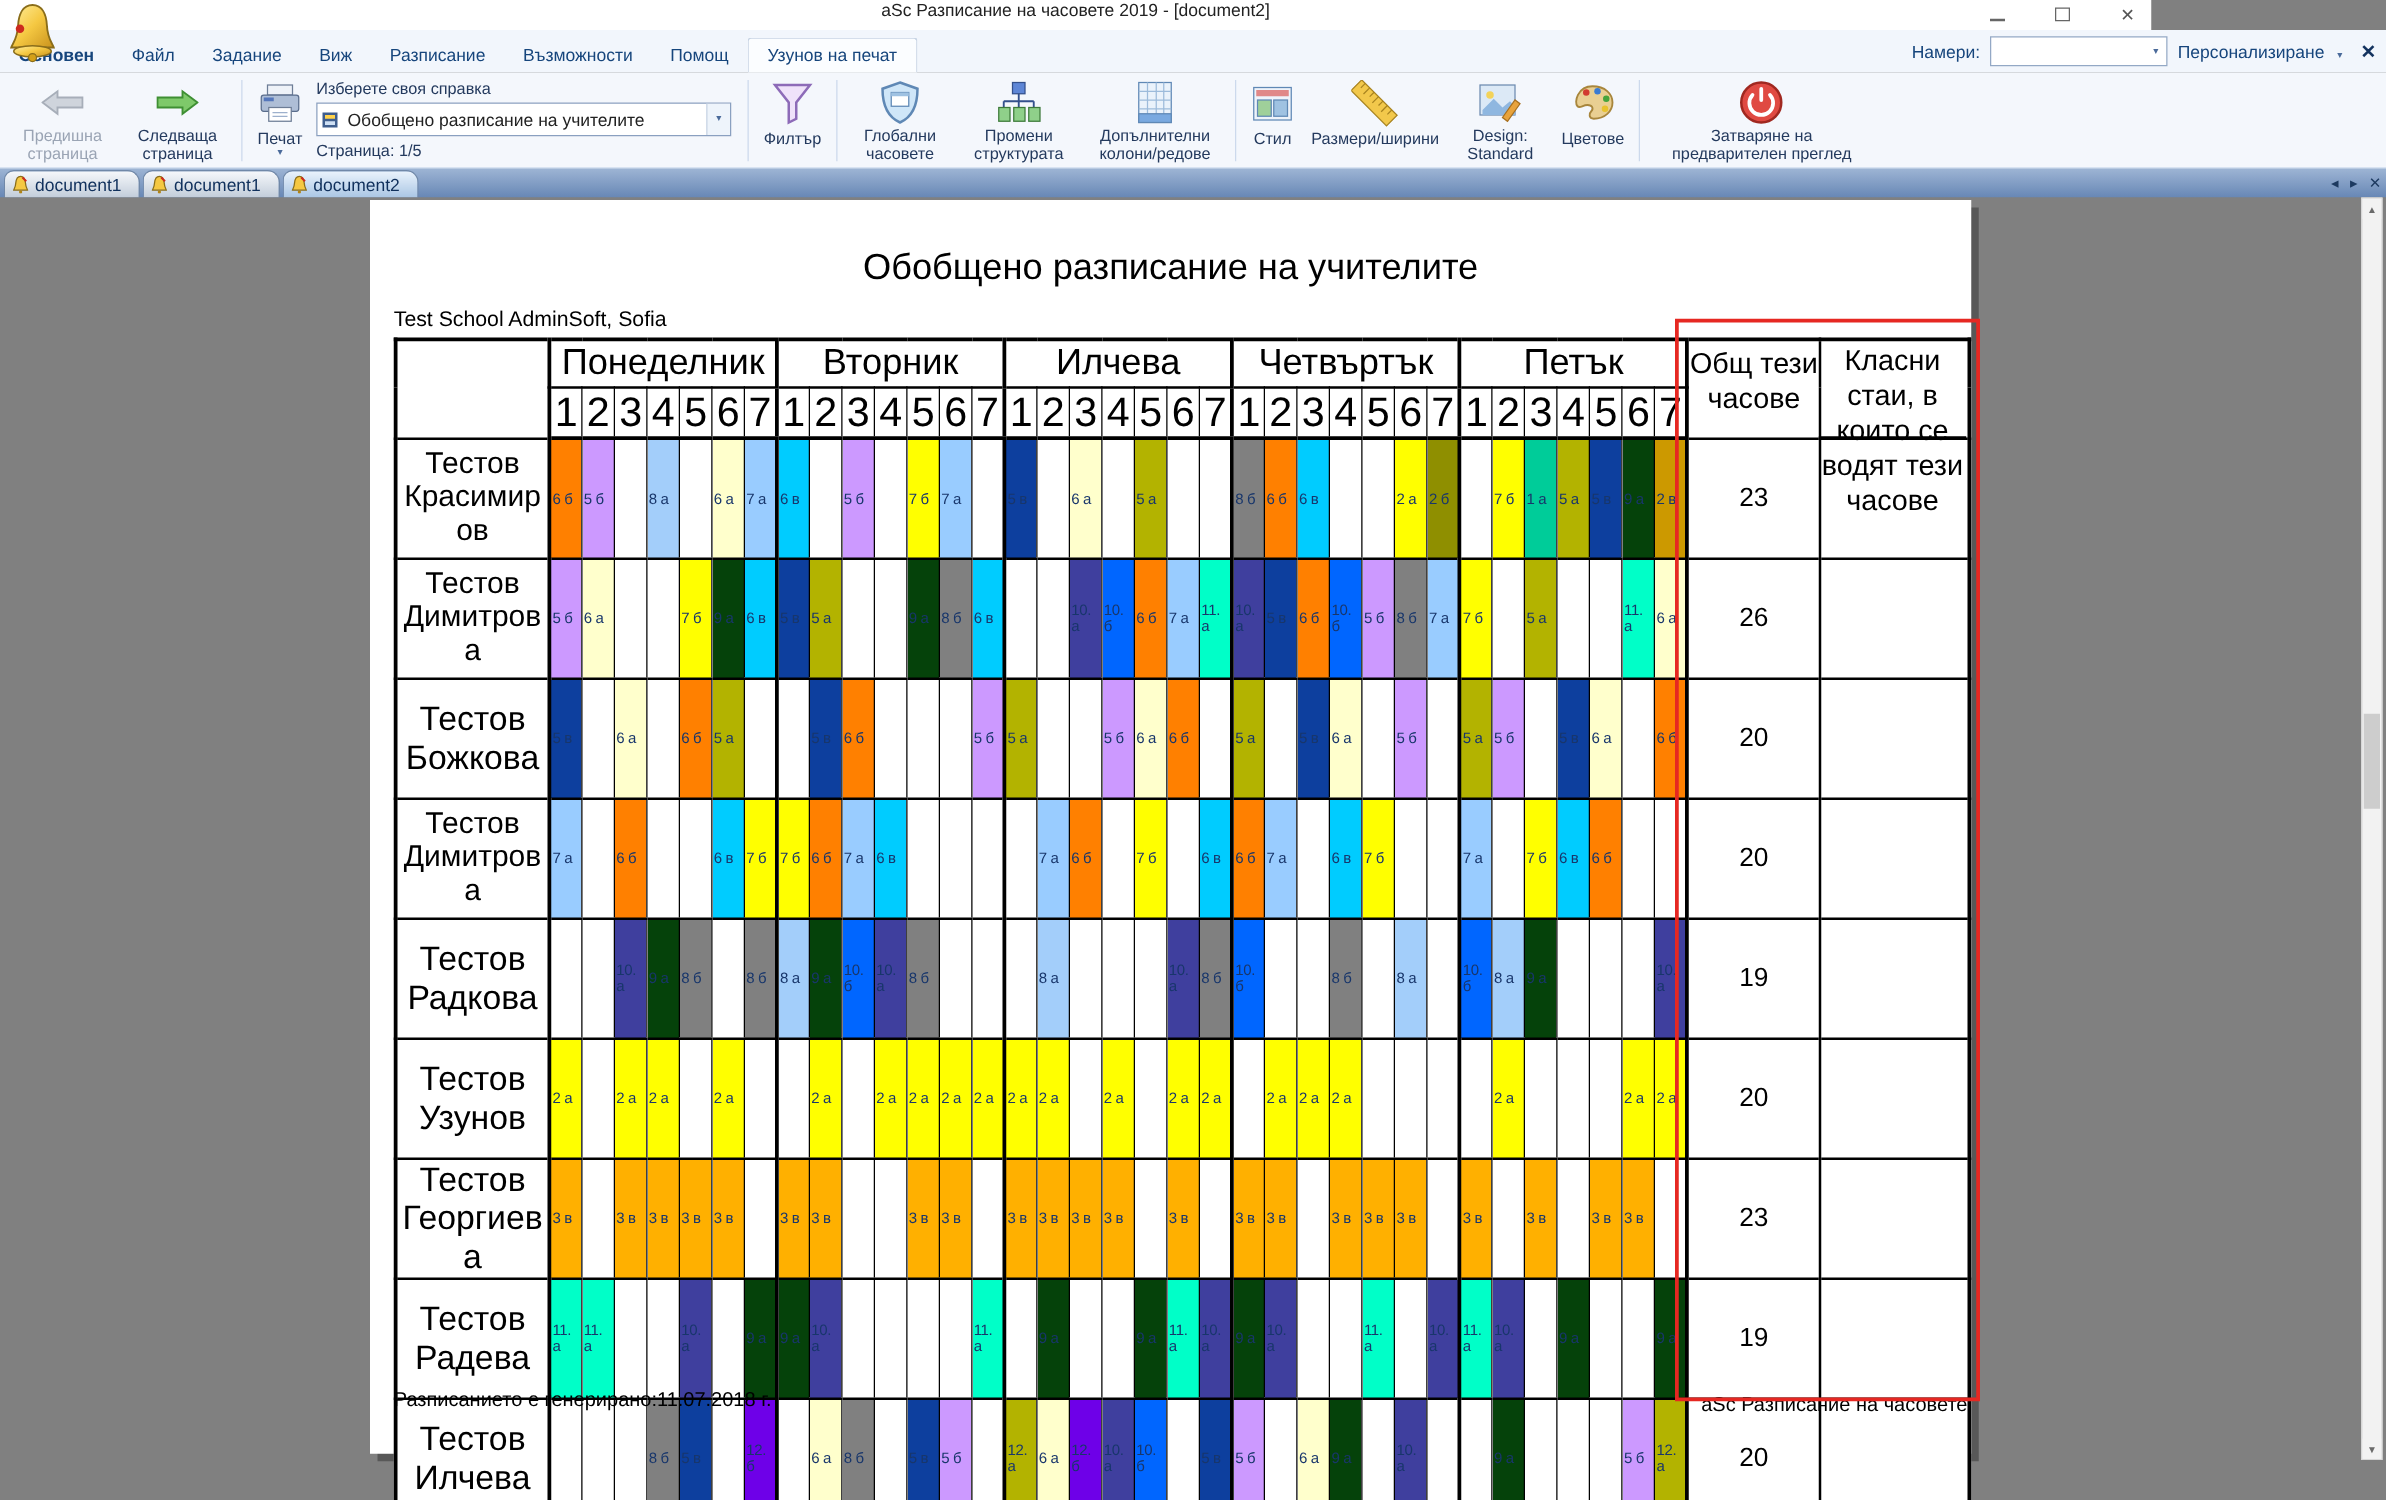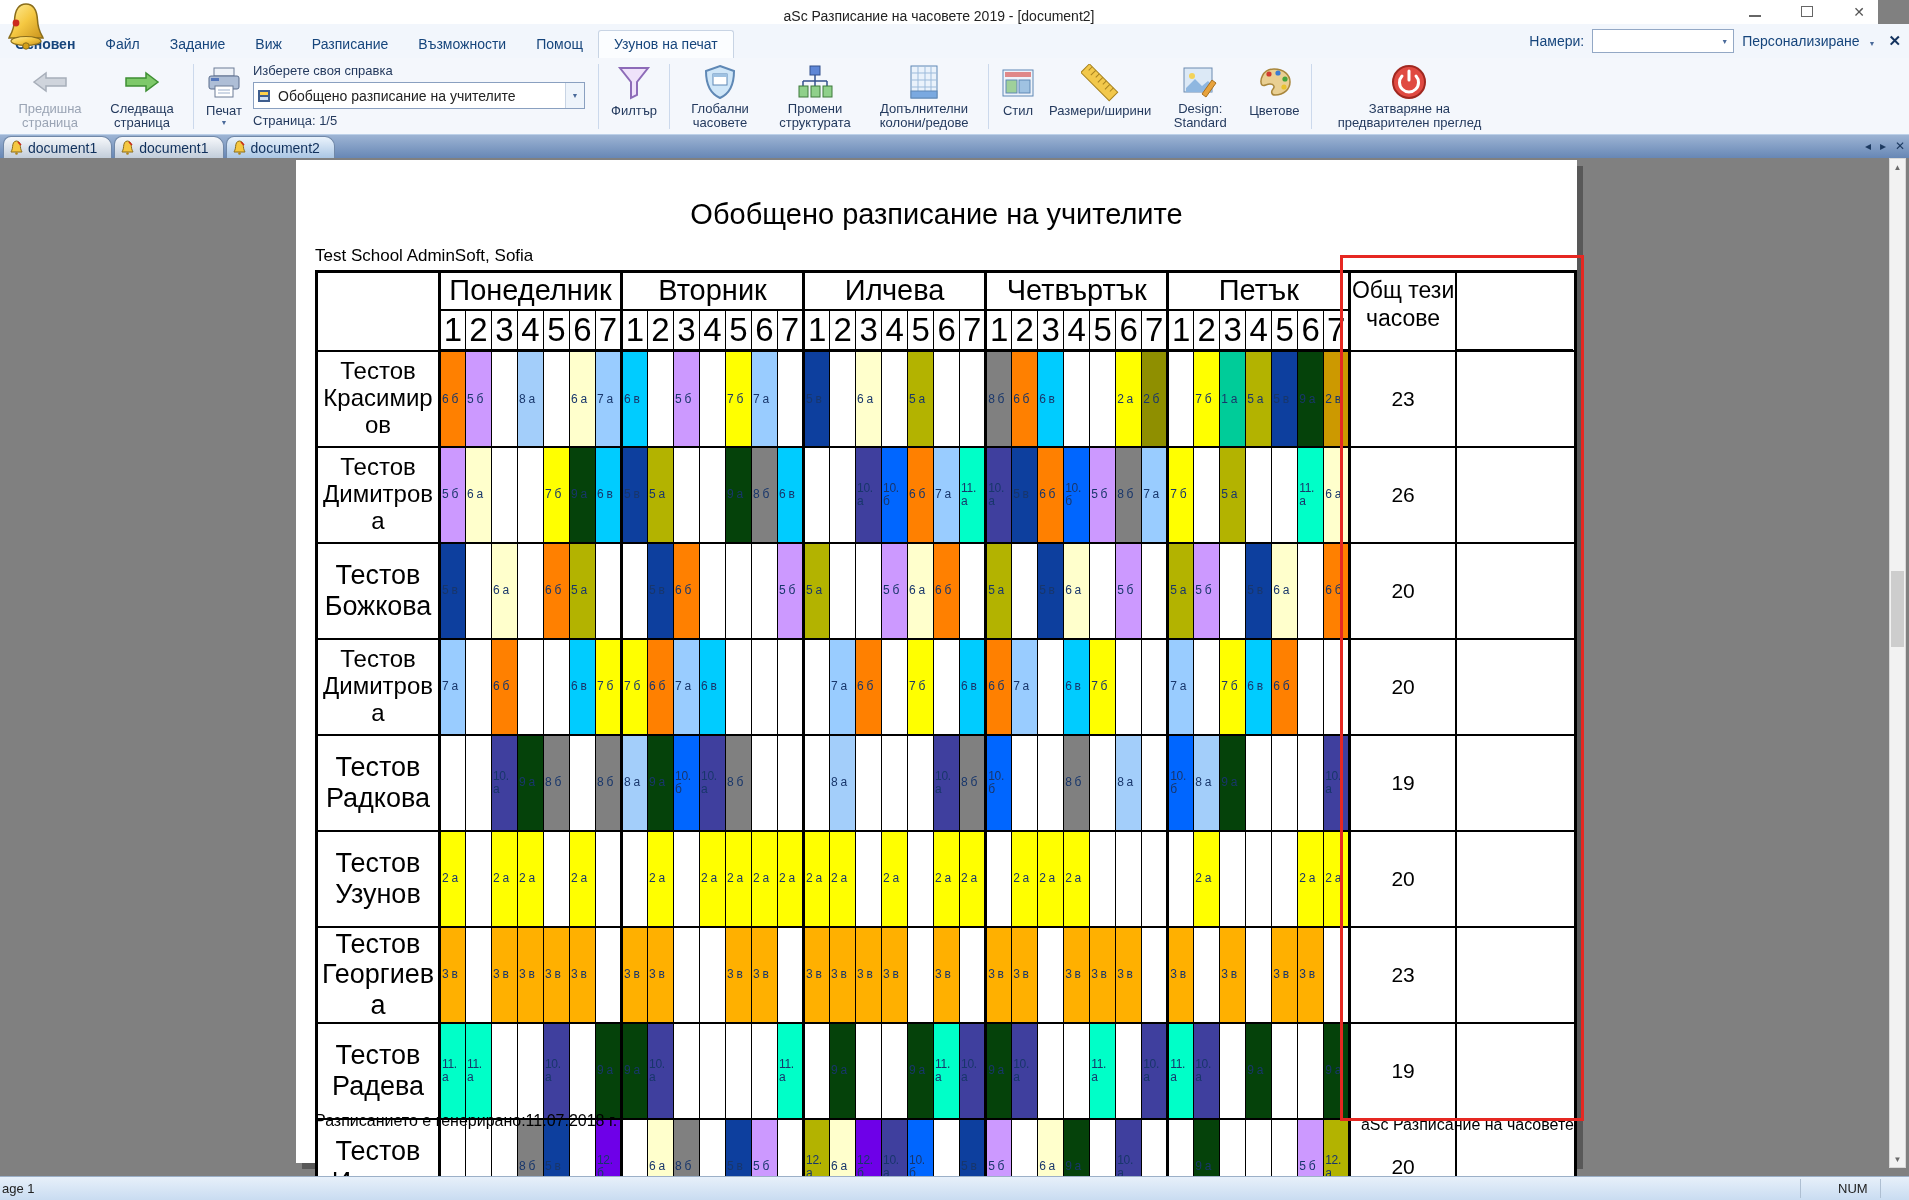--- a/index.html
+++ b/index.html
@@ -1,20 +1,20 @@
 <!DOCTYPE html>
 <html><head>
 <meta charset="utf-8">
 <style>
   html,body{margin:0;padding:0;}
   body{width:1909px;height:1200px;overflow:hidden;font-family:"Liberation Sans",sans-serif;background:#808080;position:relative;}
   .window{position:absolute;inset:0;}
 
   
-  .titlebar{position:absolute;left:0;top:0;width:1878px;height:24px;background:#ffffff;display:flex;align-items:flex-end;justify-content:center;font-size:14px;color:#222;}
+  .titlebar{position:absolute;left:0;top:0;width:1721px;height:24px;background:#ffffff;display:flex;align-items:flex-start;justify-content:center;font-size:14px;color:#222;}
   .wctrl{position:absolute;right:6px;top:0;height:24px;display:flex;align-items:center;gap:26px;color:#555;}
   .wc{width:26px;text-align:center;font-size:14px;cursor:default;}
   .wc-min i{display:inline-block;width:12px;height:2px;background:#666;}
   .wc-max i{display:inline-block;width:10px;height:9px;border:1.5px solid #666;}
 
   
   .applogo{position:absolute;left:6px;top:1px;width:40px;height:50px;z-index:20;}
 
   
   .menubar{position:absolute;left:0;top:24px;width:1909px;height:34px;background:#f2f6fc;display:flex;align-items:flex-end;box-sizing:border-box;}
@@ -1258,34 +1258,29 @@
                   <div class="lab">2 б</div>
                 </td>
                 <td class="cell"></td>
                 <td class="td-total">20</td>
                 <td class="td-rooms"></td>
               </tr>
             </tbody>
           </table>
       </div>
 
+      <div class="roomsHead">Класни стаи, в които се водят тези часове</div>
       <div class="roomsStrike"></div>
       <div class="redbox"></div>
 
       <div class="pfootL">Разписанието е генерирано:11.07.2018 г.</div>
       <div class="pfootR">aSc Разписание на часовете</div>
     </div>
 
     <div class="vscroll">
       <div class="varrow" style="top:0">▲</div>
       <div class="vthumb"></div>
       <div class="varrow" style="bottom:0;top:auto">▼</div>
     </div>
   </div>
 
-  <div class="statusbar">
-    <span class="sb-left">age 1</span>
-    <span class="sb-div" style="left:1800px"></span>
-    <span class="sb-num">NUM</span>
-    <span class="sb-div" style="left:1880px"></span>
-  </div>
 
 </div>
 
 </body></html>

